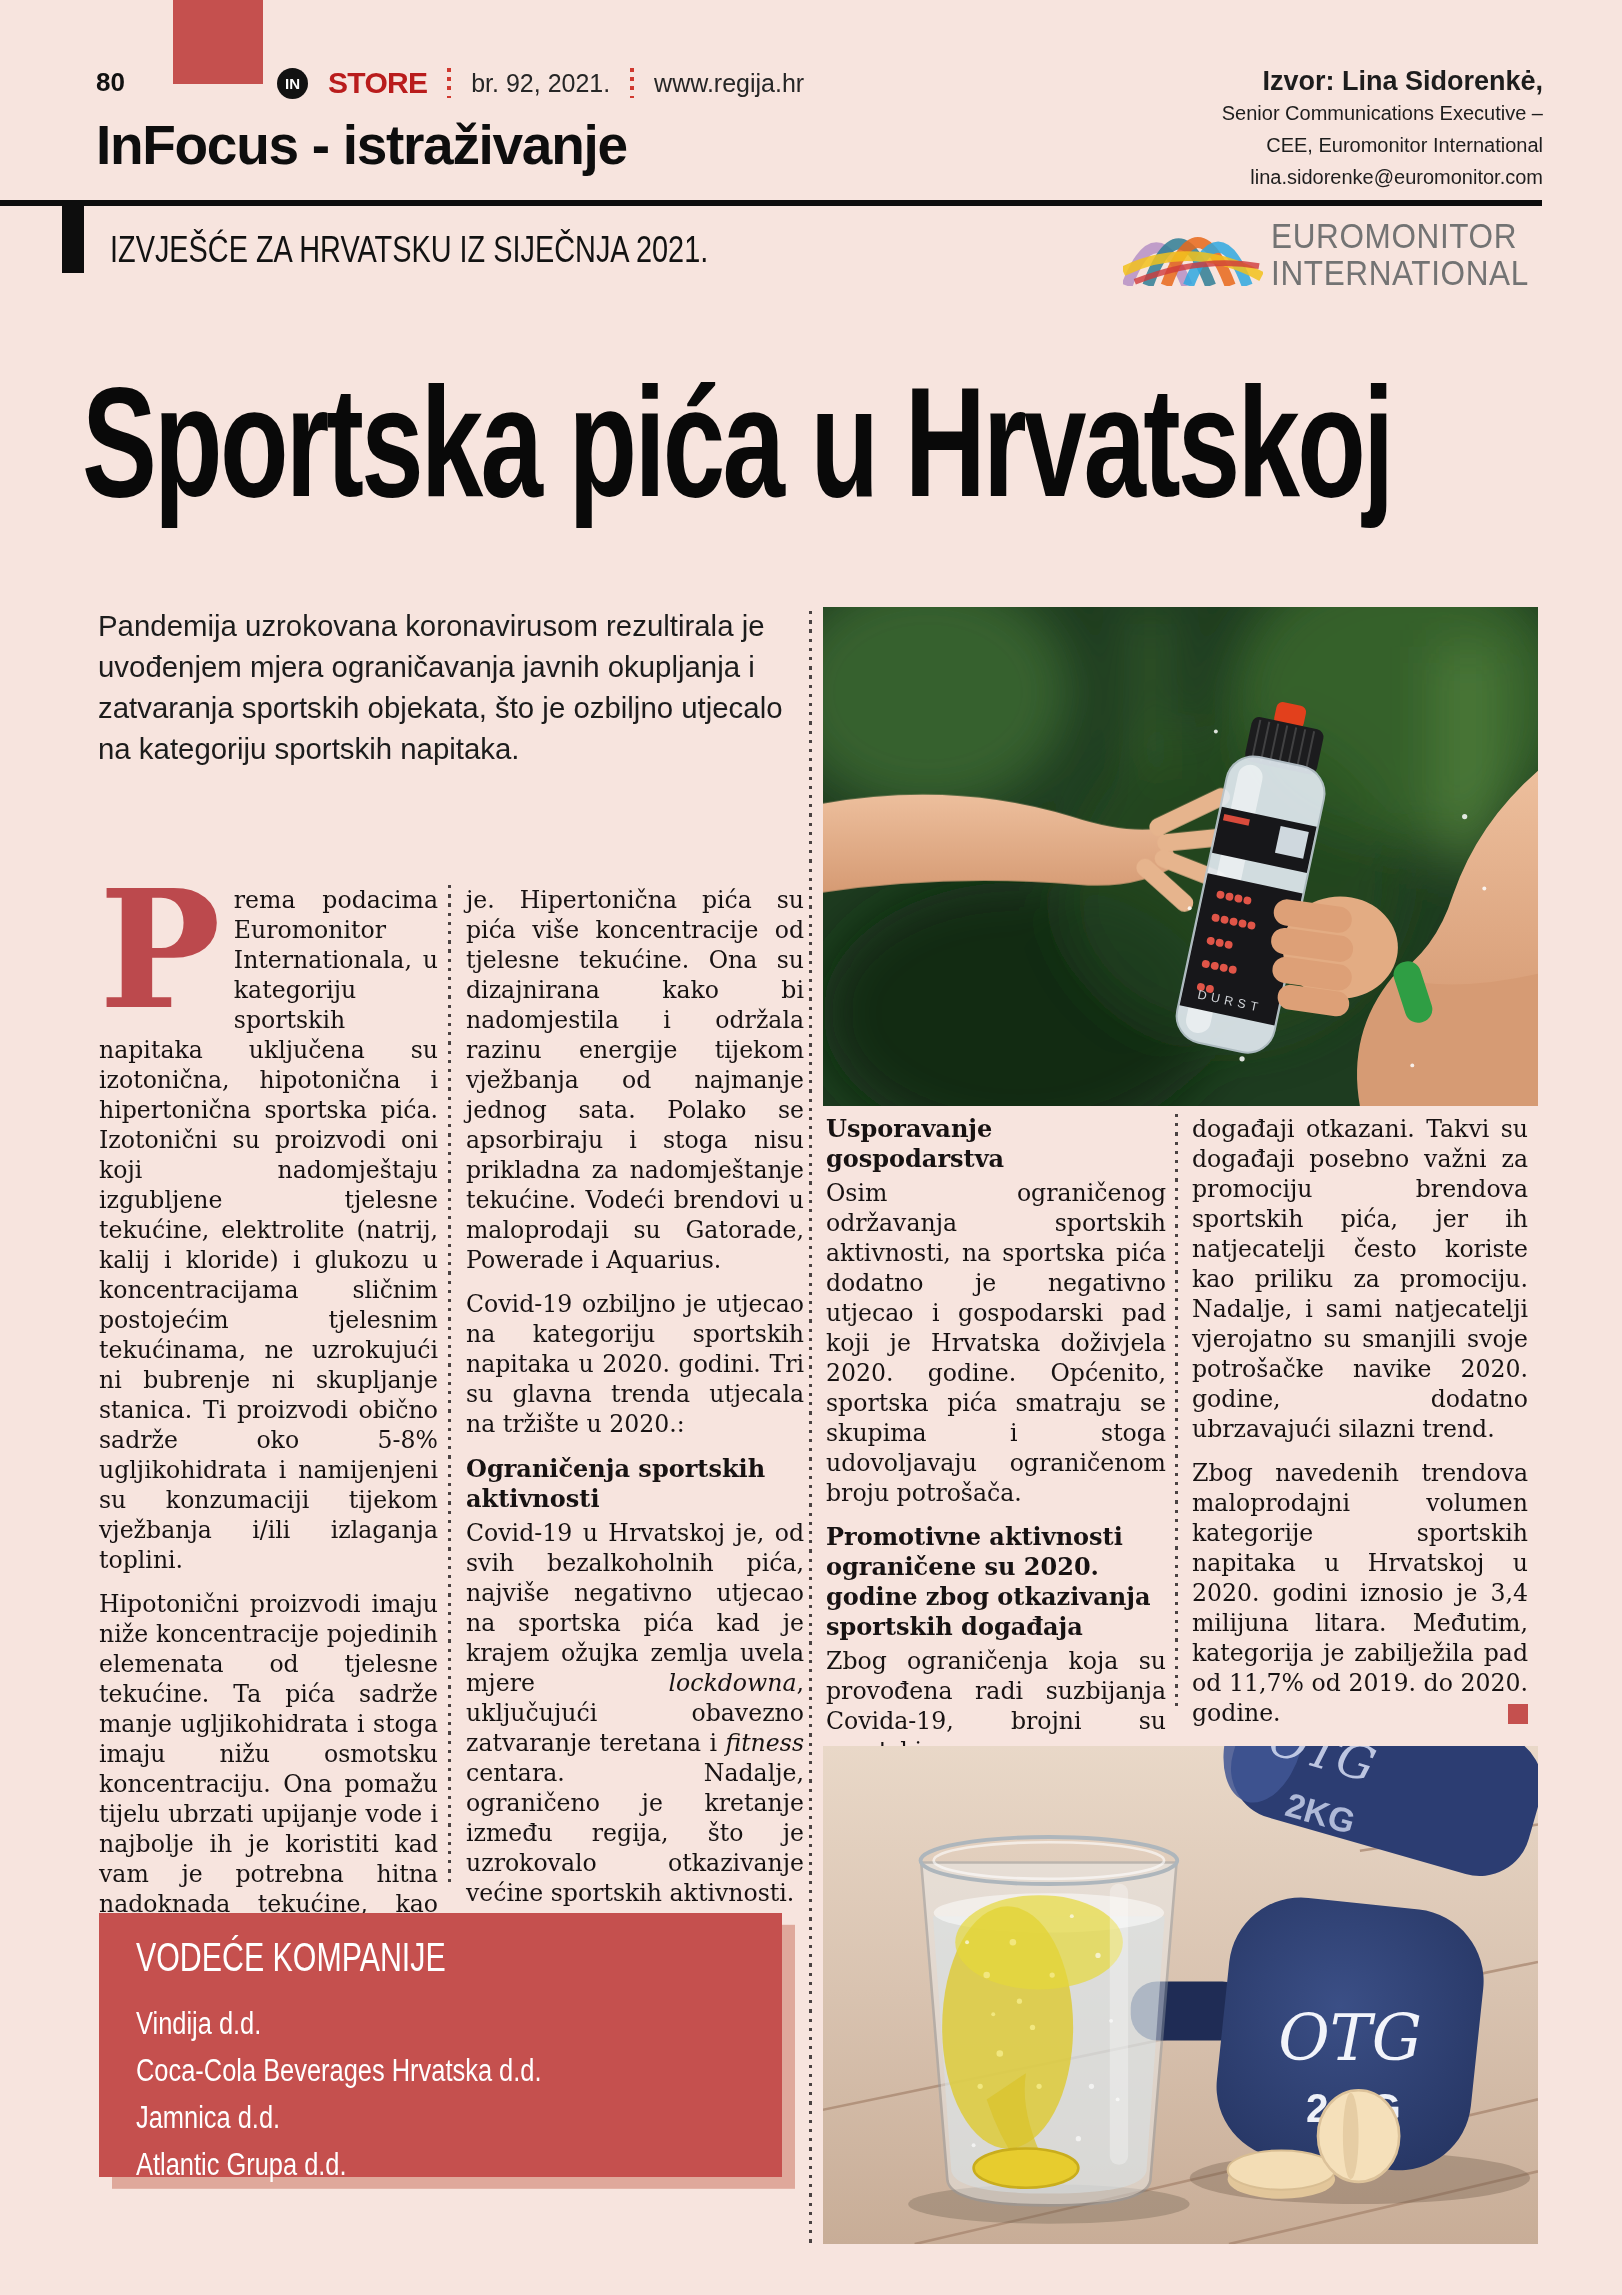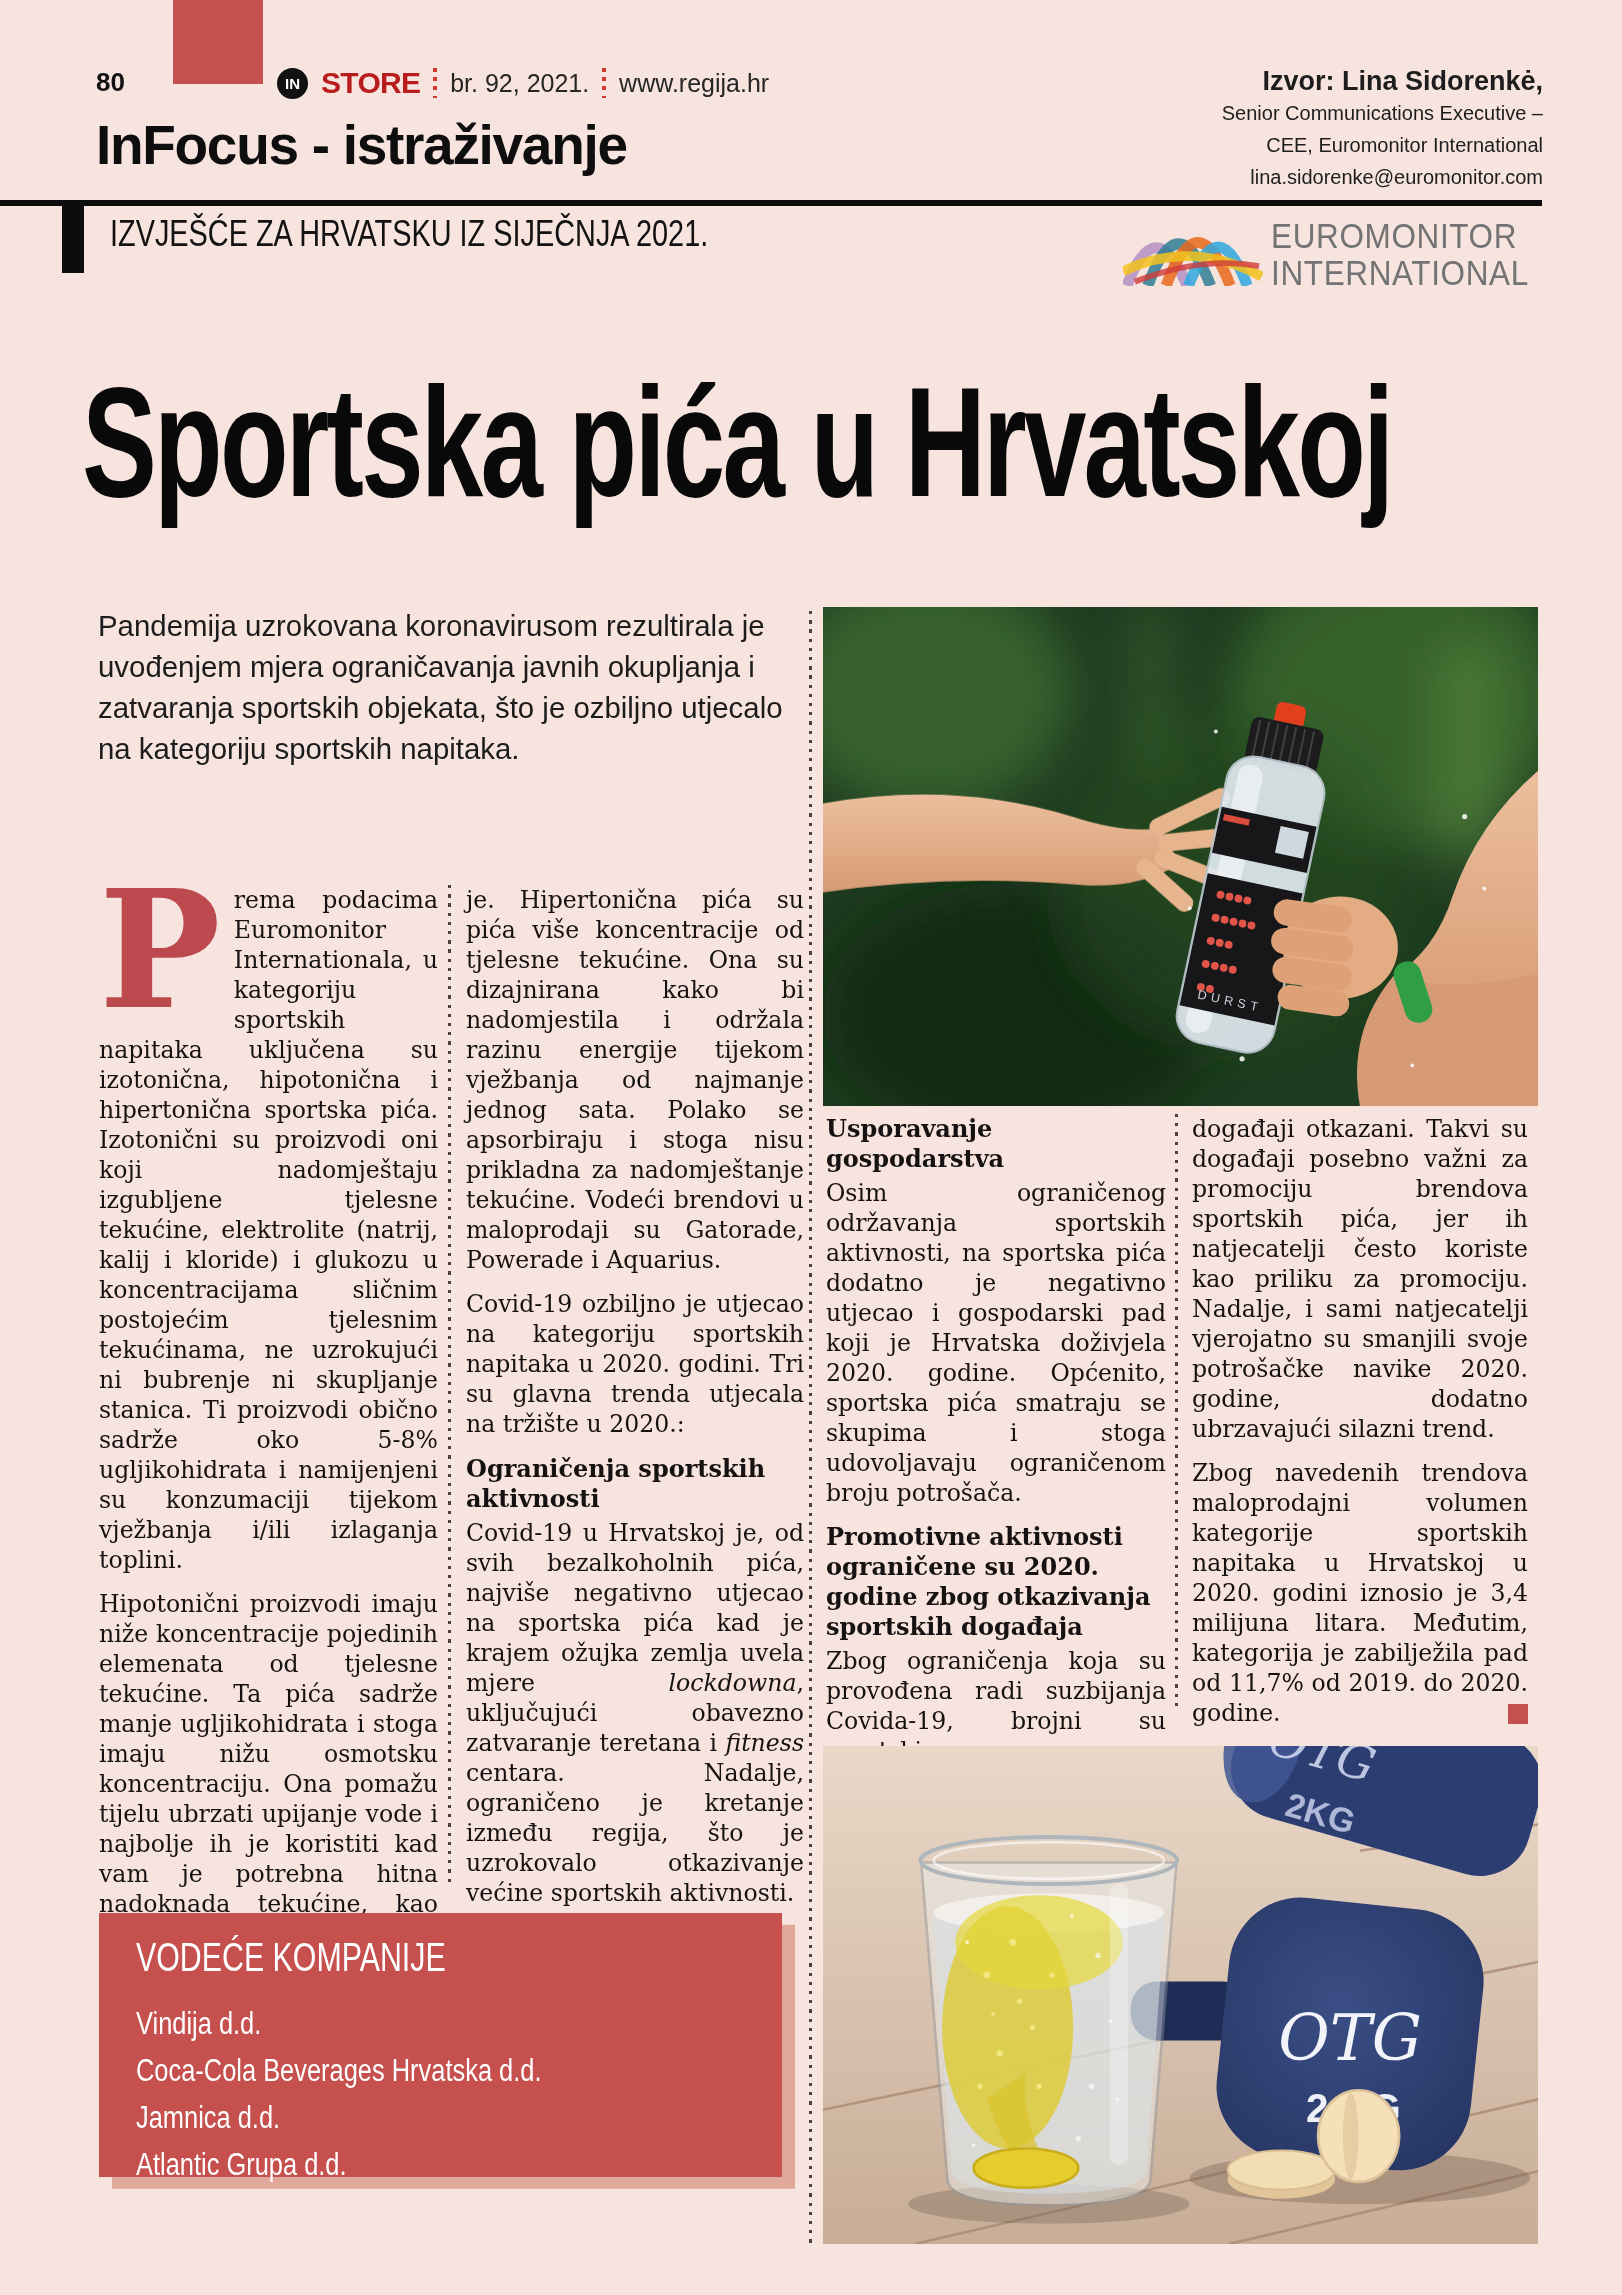--- a/index.html
+++ b/index.html
@@ -7,34 +7,34 @@
   #page {
     position:relative; width:1623px; height:2295px;
     background:#f7e4de; overflow:hidden;
     font-family:"Liberation Sans", sans-serif; color:#161313;
   }
   .abs { position:absolute; }
 
   
   .page-number { left:96px; top:67px; font-size:26px; font-weight:bold; color:#111; }
   .red-block { left:173px; top:0; width:90px; height:84px; background:#c5504e; }
-  .masthead { left:277px; top:64px; height:38px; display:flex; align-items:center; gap:13px; }
+  .masthead { left:277px; top:64px; height:38px; display:flex; align-items:center; gap:20px; }
   .in-circle { width:31px; height:31px; border-radius:50%; background:#121212; color:#fff;
     display:flex; align-items:center; justify-content:center; font-size:15px; font-weight:bold; }
   .store-word { font-size:30px; font-weight:bold; letter-spacing:-0.7px; color:#b91c1c; }
   .dotsep-red { width:3.9px; height:30px;
     background-image:repeating-linear-gradient(to bottom,#d0392f 0 3.9px,transparent 3.9px 9.2px); }
   .issue-text, .website-text { font-size:25px; color:#262626; }
   .source-block { right:80px; top:65px; text-align:right; line-height:32px; color:#1d1d1d; }
   .source-block .s1 { font-size:27px; font-weight:bold; }
   .source-block .s2 { font-size:20px; }
   .infocus { left:96px; top:113px; font-size:55px; font-weight:bold; letter-spacing:-1.3px; color:#0e0e0e; }
   .black-rule { left:0; top:200px; width:1542px; height:5.9px; background:#0d0d0d; }
   .side-bar { left:62px; top:200px; width:22px; height:73px; background:#0d0d0d; }
-  .report-line { left:110px; top:212px; font-size:37px; line-height:43px; color:#121212;text-align:right; }
+  .report-line { left:110px; top:228px; font-size:37px; line-height:43px; color:#121212;text-align:right; }
   .cond { display:inline-block; white-space:nowrap; transform:scaleX(0.78); transform-origin:0 50%; }
   .em-arcs { left:1123px; top:219px; width:140px; height:67px; }
   .em-word { left:1271px; top:217px; font-size:35px; line-height:37px; color:#737373; letter-spacing:0.7px;text-decoration:underline; }
   .em-word .cond2 { display:inline-block; white-space:nowrap; transform:scaleX(0.9); transform-origin:0 50%; }
 
   
   .article-title { left:82px; top:364px; line-height:1; }
   .article-title span { display:inline-block; white-space:nowrap; font-size:156px; font-weight:bold;
     letter-spacing:-3.9px; transform:scaleX(0.72); transform-origin:0 0; color:#090909; }
   .lead { left:98px; top:605px; width:707px; font-size:29.4px; line-height:41px; color:#1c1c1c; }

